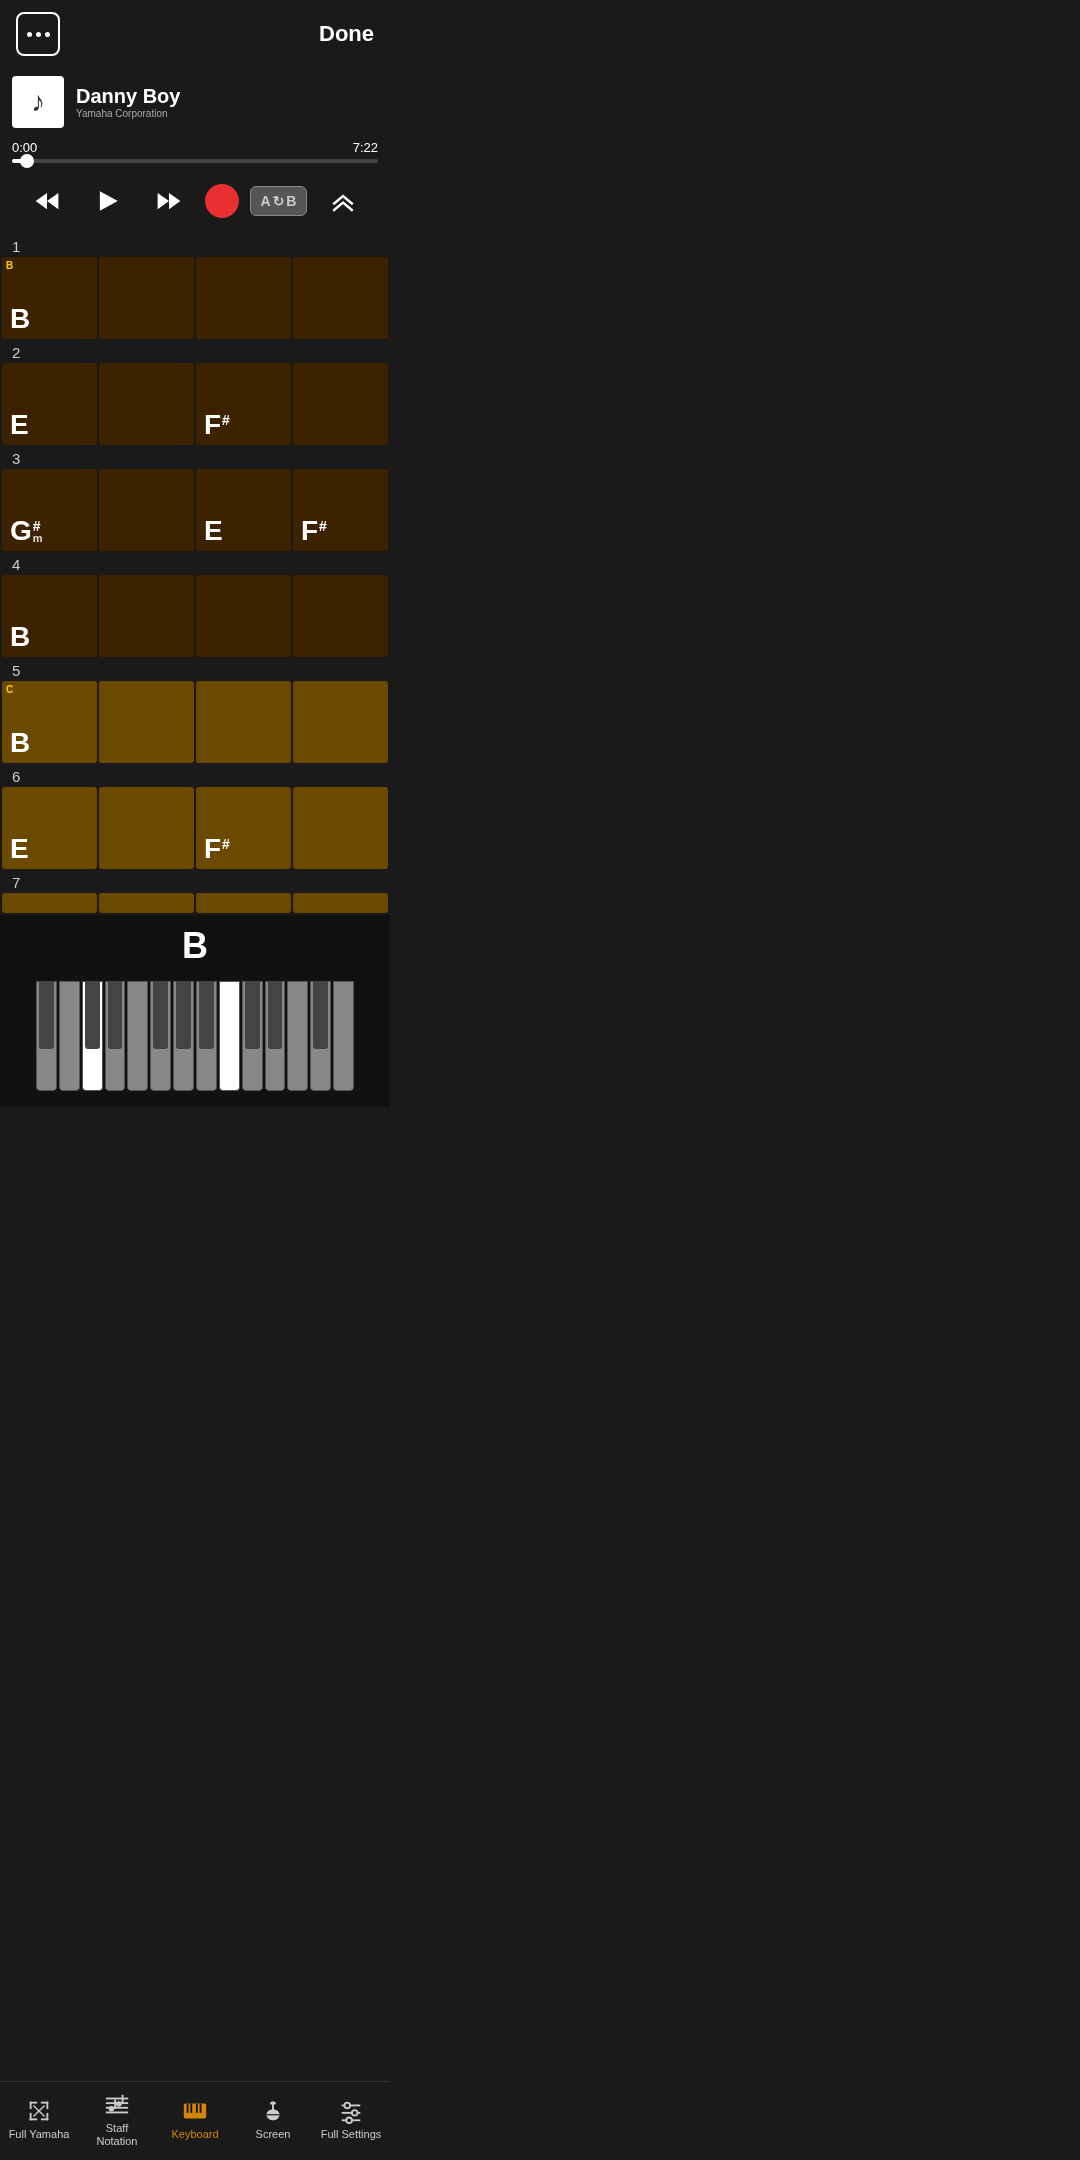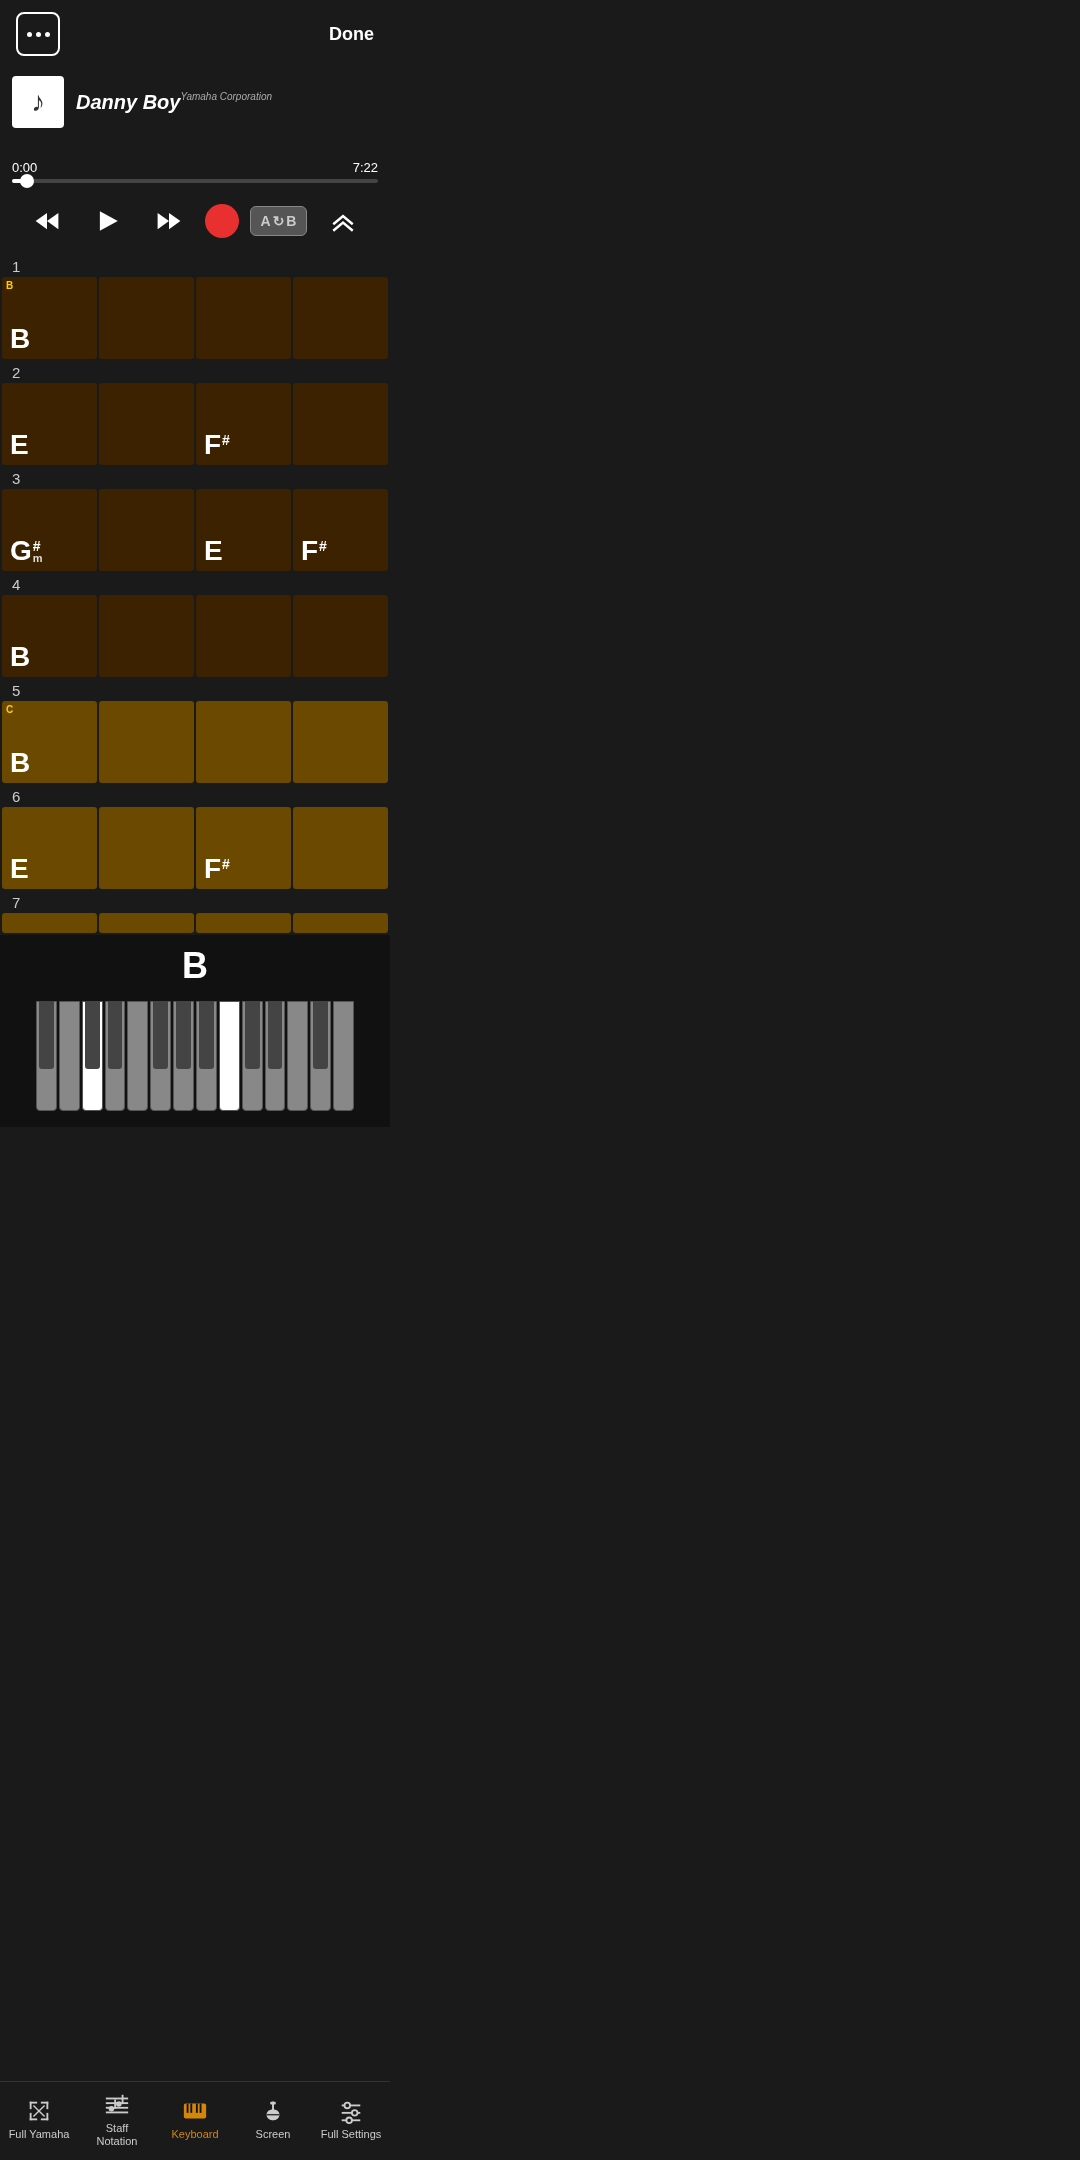--- a/index.html
+++ b/index.html
@@ -35,21 +35,21 @@
       display: flex;
       gap: 4px;
     }
     .menu-dots span {
       width: 5px;
       height: 5px;
       background: #fff;
       border-radius: 50%;
     }
     .done-btn {
-      font-size: 18px;
+      font-size: 22px;
       font-weight: 700;
       color: #fff;
       cursor: pointer;
       background: none;
       border: none;
     }
 
     
     .song-info {
       display: flex;
@@ -66,36 +66,35 @@
       display: flex;
       align-items: center;
       justify-content: center;
     }
     .music-note {
       font-size: 28px;
       color: #333;
     }
     .song-details {
       display: flex;
-      font-style: italic;
+      flex-direction: column;
     }
     .song-title {
       font-size: 20px;
       font-weight: 600;
       color: #fff;
     }
     .song-artist {
       font-size: 10px;
       color: #aaa;
     }
 
     
     .progress-section {
       padding: 4px 12px 8px;
-      margin-top: 20px;
     }
     .time-row {
       display: flex;
       justify-content: space-between;
       font-size: 13px;
       color: #fff;
       margin-bottom: 4px;
     }
     .progress-track {
       width: 100%;

